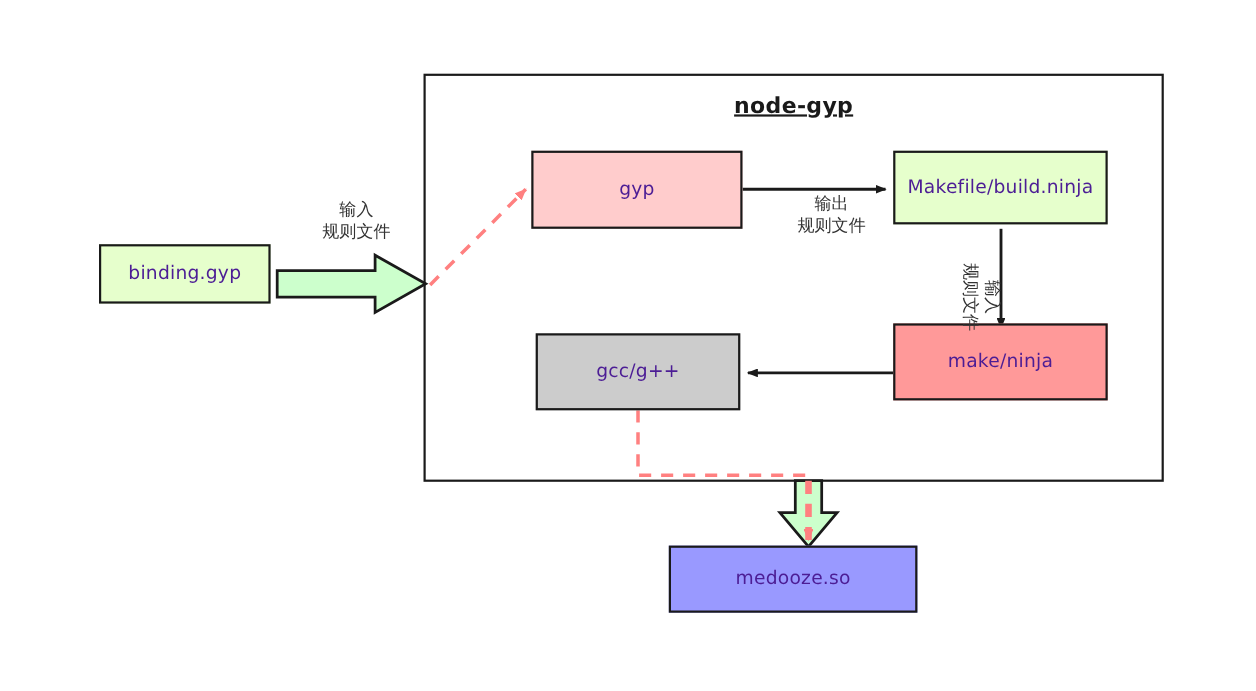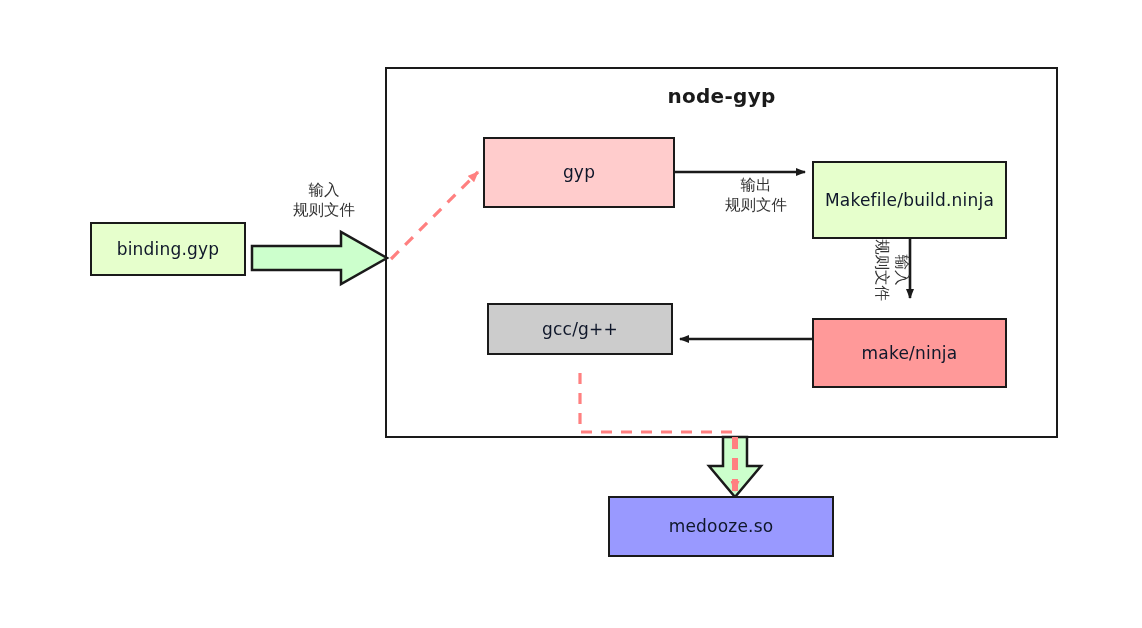--- a/index.html
+++ b/index.html
@@ -24,31 +24,31 @@
     width: 1142px;
     height: 628px;
   }
   .node {
     position: absolute;
     box-sizing: border-box;
     border: 2px solid #1a1a1a;
     display: flex;
     align-items: center;
     justify-content: center;
-    color: #0f172a;
+    color: #4c1d95;
     font-size: 17px;
     letter-spacing: 0.2px;
     text-align: center;
     line-height: 1.2;
   }
   .node-binding  { left: 90px;  top: 222px; width: 156px; height: 54px;  background: #e6ffcc; justify-content: center; }
   .node-gyp      { left: 483px; top: 137px; width: 192px; height: 71px;  background: #ffcccc; }
-  .node-makefile { left: 812px; top: 137px; width: 195px; height: 78px;  background: #e6ffcc; margin-top: 24px; }
-  .node-makeninja{ left: 812px; top: 318px; width: 195px; height: 70px;  background: #ff9999; }
-  .node-gcc      { left: 487px; top: 303px; width: 186px; height: 52px;  background: #cccccc; text-align: right; }
+  .node-makefile { left: 812px; top: 137px; width: 195px; height: 67px;  background: #e6ffcc; }
+  .node-makeninja{ left: 812px; top: 294px; width: 195px; height: 70px;  background: #ff9999; }
+  .node-gcc      { left: 487px; top: 303px; width: 186px; height: 70px;  background: #cccccc; text-align: right; }
   .node-medooze  { left: 608px; top: 496px; width: 226px; height: 61px;  background: #9999ff; }
 
   .container-box {
     position: absolute;
     left: 385px;
     top: 67px;
     width: 673px;
     height: 371px;
     box-sizing: border-box;
     border: 2px solid #1a1a1a;
@@ -57,20 +57,21 @@
   .container-title {
     position: absolute;
     left: 385px;
     top: 84px;
     width: 673px;
     text-align: center;
     font-size: 20px;
     font-weight: bold;
     color: #1a1a1a;
     letter-spacing: 0.3px;
+    text-decoration: underline;
   }
   .edge-label {
     position: absolute;
     color: #333333;
     font-size: 15.5px;
     line-height: 1.32;
     text-align: center;
     white-space: nowrap;
   }
   .lbl-input-rules  { left: 272px; top: 180px; width: 104px; }

